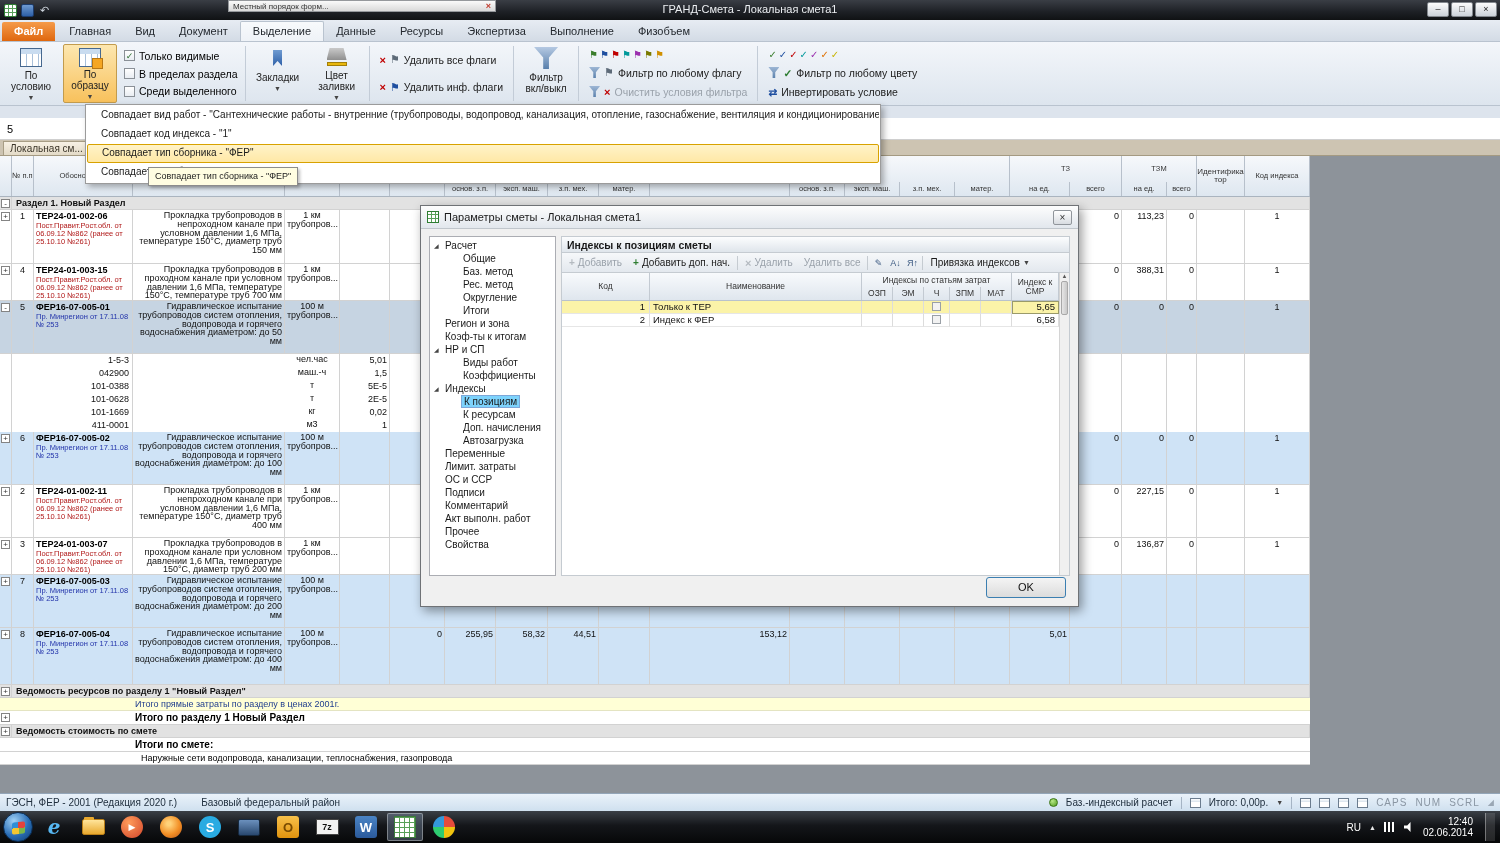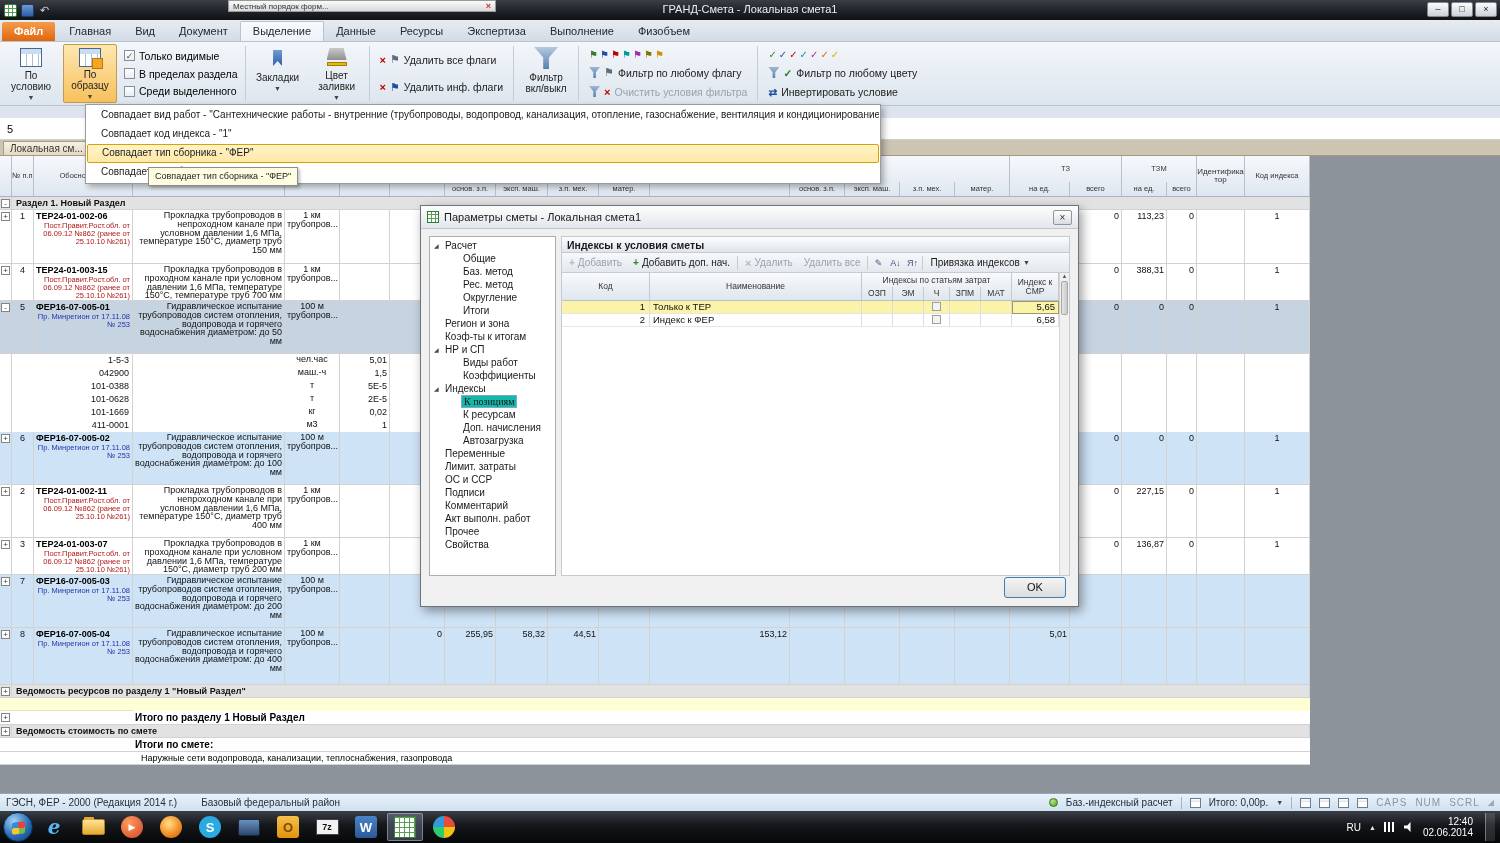--- a/index.html
+++ b/index.html
@@ -109,21 +109,21 @@
   .sect-label{font-weight:bold;font-size:10px;padding-left:4px !important;display:flex;align-items:center;}
   .sum-label{font-size:9px;display:flex;align-items:center;}
   .trow.yellow .sum-label{color:#23408f;}
   .trow.bold .sum-label{font-weight:bold;font-size:10px;color:#000;}
   .trow.plain .sum-label{padding-left:8px !important;color:#000;}
   .gut{padding:1px 0 0 1px !important;}
   .xbox{width:9px;height:9px;border:1px solid #848484;background:#fff;font-size:8px;line-height:7px;
     text-align:center;display:inline-block;color:#333;}
   .num{text-align:center;font-size:9px;}
   .pos-code{font-weight:bold;font-size:9px;line-height:10px;color:#000;}
-  .pos-just{font-size:7.5px;line-height:8px;margin-top:1px;text-align:right;}
+  .pos-just{font-size:7.5px;line-height:8px;margin-top:1px;}
   .trow.ter .pos-just{color:#b01818;}
   .trow.fer .pos-just{color:#2233aa;}
   .name{font-size:8.5px;line-height:8.8px;text-align:right;}
   .res-name{color:#1c3e86;font-size:8.5px;line-height:11px;white-space:nowrap;margin-top:36px;}
   .res-code{text-align:right;font-size:8.5px;line-height:11px;padding-right:3px !important;}
   .unit{text-align:center;font-size:8px;line-height:9px;}
   .qty{text-align:right;font-size:8.5px;line-height:11px;}
   .val{text-align:right;font-size:8.5px;line-height:11px;}
   .k-kod{text-align:center;}
 
@@ -149,21 +149,21 @@
   .dlg-close{margin-left:auto;width:19px;height:15px;border:1px solid #90959b;
     background:linear-gradient(#fff,#d8dce1);text-align:center;line-height:13px;font-size:10px;color:#333;
     border-radius:2px;}
   .dlg-tree{position:absolute;left:8px;top:30px;width:127px;height:340px;background:#fff;
     border:1px solid #abadb3;font-size:10px;overflow:hidden;padding-top:2px;}
   .tnode{height:13px;display:flex;align-items:center;white-space:nowrap;}
   .tnode.lvl0{padding-left:4px;}
   .tnode.lvl1{padding-left:22px;}
   .tarrow{width:9px;font-size:6px;color:#444;display:inline-block;}
   .tlabel{padding:0 2px;color:#1a1a1a;}
-  .tlabel.tsel{background:#14b8a6;border:1px solid #7da7d8;font-family:Liberation Serif, serif;}
+  .tlabel.tsel{background:#7dd3fc;border:1px solid #7da7d8;}
   .dlg-content{position:absolute;left:140px;top:30px;width:509px;height:340px;display:flex;
     flex-direction:column;}
   .content-title{height:17px;font-weight:bold;font-size:10.5px;color:#1a1a1a;
     background:linear-gradient(#fcfdfe,#dfe5eb);border:1px solid #c5cbd1;padding:2px 5px;}
   .content-toolbar{height:20px;background:linear-gradient(#f6f8fa,#e3e8ee);border:1px solid #c5cbd1;
     border-top:none;display:flex;align-items:center;font-size:10px;gap:3px;padding:0 3px;}
   .tbt{display:flex;align-items:center;gap:3px;padding:1px 4px;border-radius:2px;color:#1a1a1a;
     white-space:nowrap;}
   .tbt.disabled{color:#9aa2ab;}
   .tbt .plus{color:#2e7d32;font-weight:bold;}
@@ -185,21 +185,21 @@
     line-height:12px;color:#111;}
   .dgc.code{text-align:right;padding-right:4px;}
   .dgc.nm{padding-left:3px;}
   .dgc.smr{text-align:right;padding-right:3px;}
   .dgsel .dgc.smr{outline:1px solid #9a9a6a;outline-offset:-1px;}
   .dg-cb{width:9px;height:9px;border:1px solid #9aa0a6;background:#f2f2f2;display:block;margin:1px auto;}
   .vscroll{position:absolute;right:0;top:0;bottom:0;width:10px;background:#f0f0f0;
     border-left:1px solid #d4d4d4;font-size:6px;color:#555;text-align:center;}
   .vthumb{margin:2px 1px;height:34px;background:linear-gradient(90deg,#e6e6e6,#c9c9c9);
     border:1px solid #a8a8a8;border-radius:2px;}
-  .okbtn{position:absolute;right:12px;bottom:8px;width:62px;height:21px;
+  .okbtn{position:absolute;right:12px;bottom:8px;width:80px;height:21px;
     background:linear-gradient(#f4f4f4,#dcdcdc);border:1px solid #3c7fb1;border-radius:3px;
     font-size:11px;text-align:center;line-height:19px;color:#111;}
 
   
   .statusbar{position:absolute;left:0;top:793px;width:1500px;height:18px;
     background:linear-gradient(#eaf2fa,#cfe0ef);border-top:1px solid #93a5b8;display:flex;
     align-items:center;font-size:10px;color:#21303f;padding:0 6px;gap:24px;}
   .sb-right{margin-left:auto;display:flex;align-items:center;gap:8px;}
   .sb-dot{width:9px;height:9px;border-radius:50%;background:radial-gradient(circle at 35% 30%,#b8e986,#4e9a1e);
     border:1px solid #3a7512;}
@@ -812,20 +812,21 @@
             <div class="c val k-ident"></div>
             <div class="c val k-kod"></div>
           </div>
           <div class="trow gray" style="height: 13px;">
             <div class="c gut"><span class="xbox">+</span></div>
             <div class="c sect-label" style="grid-column: 2 / 23;">Ведомость ресурсов по разделу 1 "Новый Раздел"</div>
           </div>
           <div class="trow yellow" style="height: 13px;">
             <div class="c gut"></div>
             <div class="c" style="grid-column: 2 / 4;"></div>
+            <div class="c sum-label" style="grid-column: 4 / 23;">Итого прямые затраты по разделу в ценах 2001г.</div>
           </div>
           <div class="trow bold" style="height: 14px;">
             <div class="c gut"><span class="xbox">+</span></div>
             <div class="c" style="grid-column: 2 / 4;"></div>
             <div class="c sum-label" style="grid-column: 4 / 23;">Итого по разделу 1 Новый Раздел</div>
           </div>
           <div class="trow gray" style="height: 13px;">
             <div class="c gut"><span class="xbox">+</span></div>
             <div class="c sect-label" style="grid-column: 2 / 23;">Ведомость стоимость по смете</div>
           </div>
@@ -949,21 +950,21 @@
         <div class="tnode lvl0">
           <span class="tarrow"></span>
           <span class="tlabel">Прочее</span>
         </div>
         <div class="tnode lvl0">
           <span class="tarrow"></span>
           <span class="tlabel">Свойства</span>
         </div>
       </div>
     <div class="dlg-content">
-      <div class="content-title">Индексы к условия сметы</div>
+      <div class="content-title">Индексы к позициям сметы</div>
       <div class="content-toolbar">
         <span class="tbt disabled">
           <span class="plus">+</span>
           <span>Добавить</span>
         </span>
         <span class="tbt">
           <span class="plus">+</span>
           <span>Добавить доп. нач.</span>
         </span>
         <span class="tsep"></span>
@@ -1022,21 +1023,21 @@
               <div class="dgc smr">6,58</div>
             </div>
           </div>
         <div class="vscroll">▲<div class="vthumb"></div></div>
       </div>
     </div>
     <div class="okbtn">OK</div>
   </div>
 
   <div class="statusbar">
-    <span>ГЭСН, ФЕР - 2000 (Редакция 2014 г.)</span>
+    <span>ГЭСН, ФЕР - 2001 (Редакция 2020 г.)</span>
     <span>Базовый федеральный район</span>
     <div class="sb-right">
       <span class="sb-dot"></span>
       <span>Баз.-индексный расчет</span>
       <span class="sb-sep"></span>
       <span class="sb-ico"></span>
       <span>Итого: 0,00р.</span>
       <span class="arr">▼</span>
       <span class="sb-sep"></span>
       <span class="sb-ico"></span>

